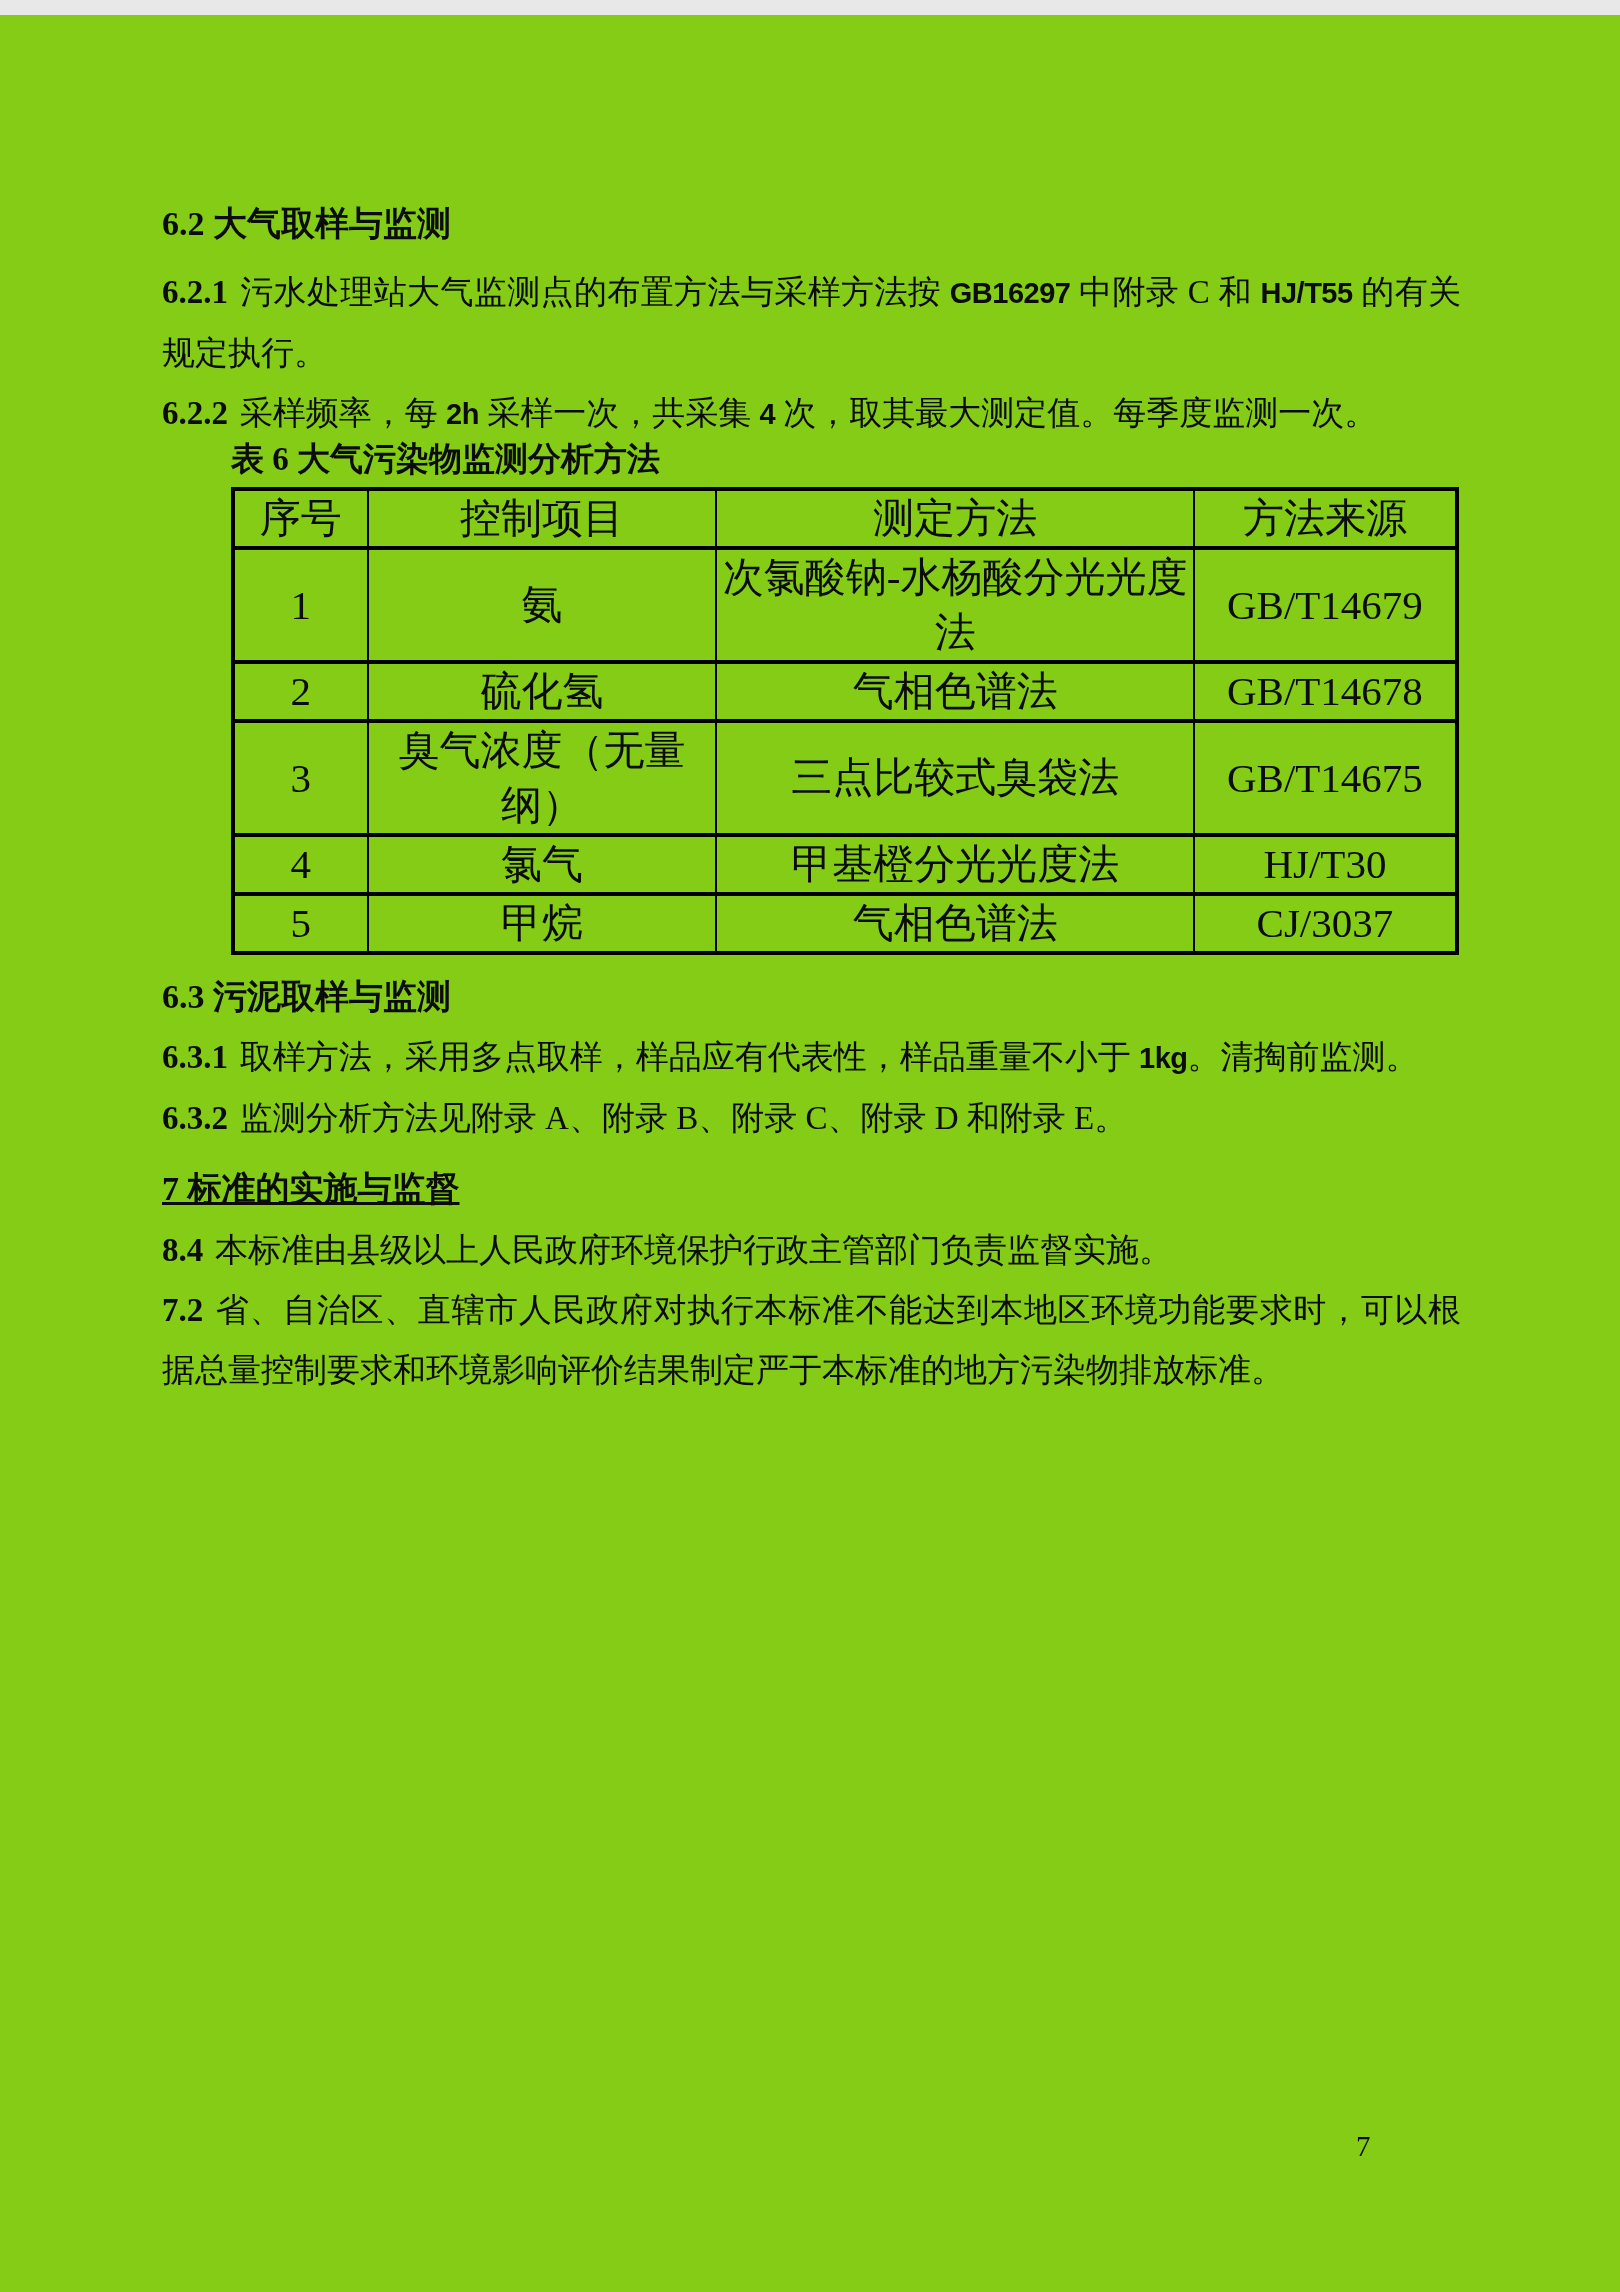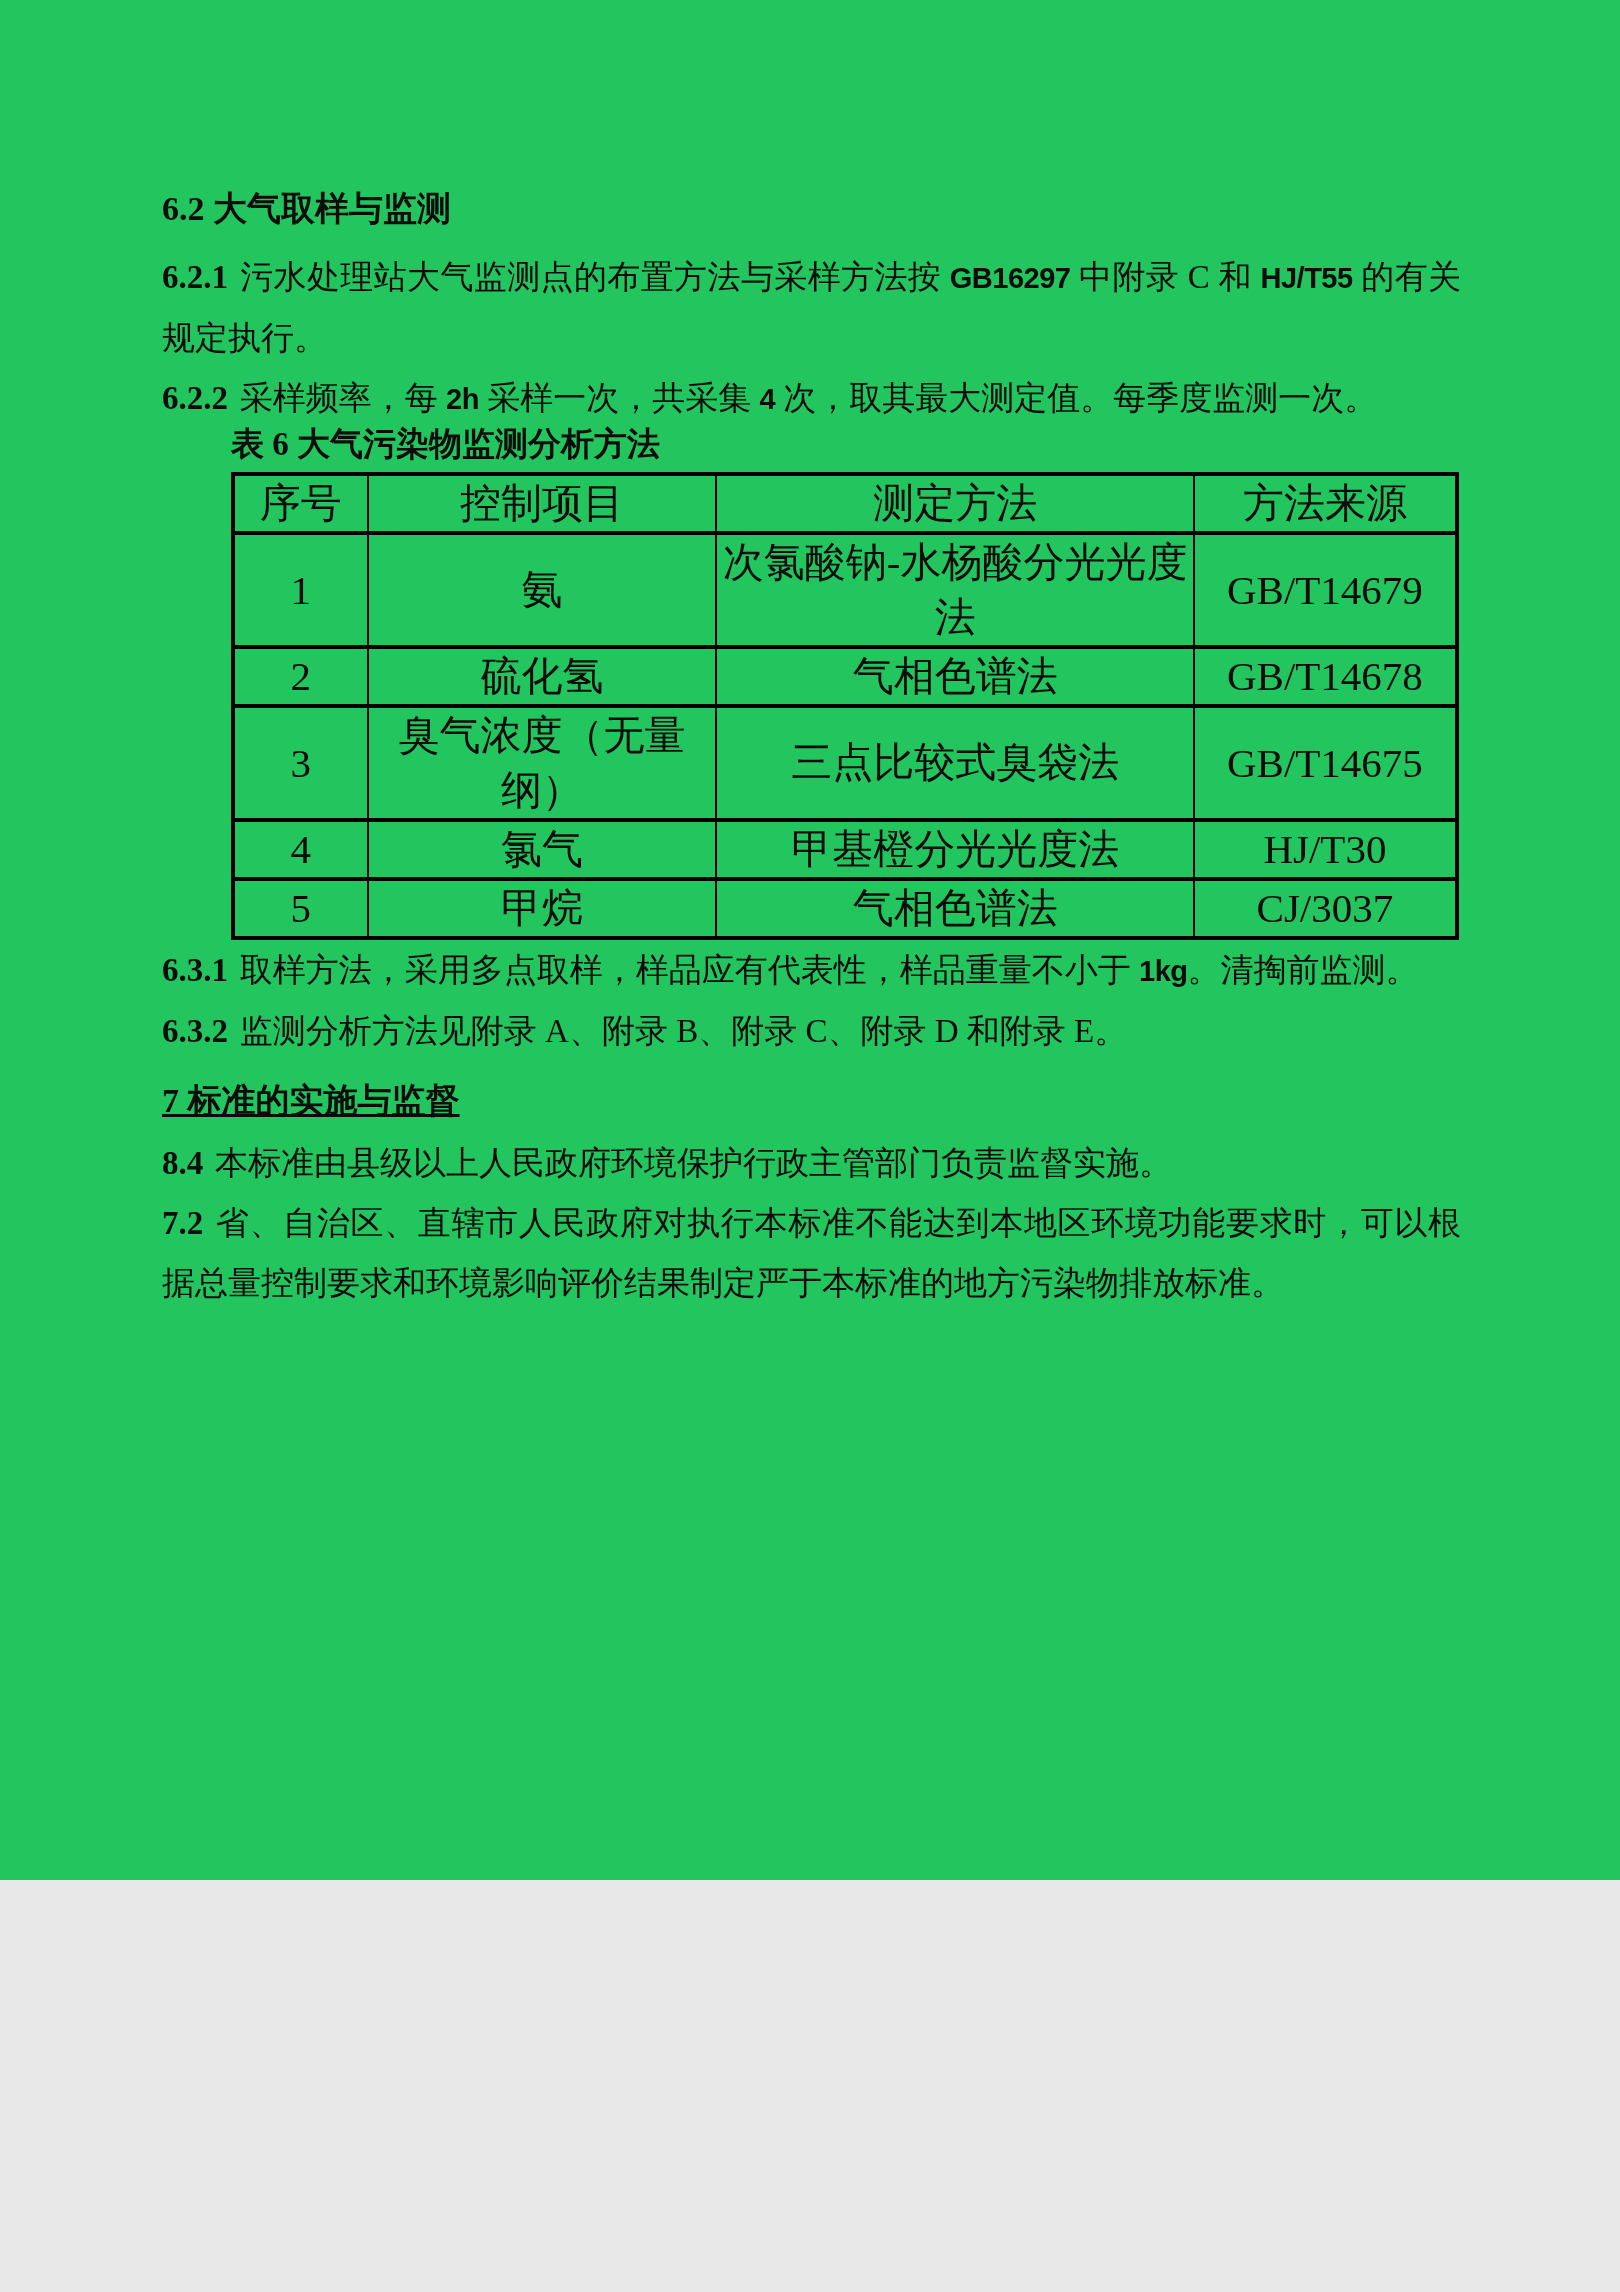--- a/index.html
+++ b/index.html
@@ -1,23 +1,23 @@
 <!DOCTYPE html>
 <html><head>
 <meta charset="utf-8">
 <style>
   html,body{margin:0;padding:0;background:#e8e8e8;}
   .page{
     position:relative;
-    width:1620px;height:1880px;
-    background:#22c55e;
+    width:1620px;height:2278px;
+    background:#84cc16;
     font-family:"Liberation Serif","DejaVu Serif",serif;
     color:#0c0c0c;
     overflow:hidden;
-    margin:0 auto;
+    margin:15px auto;
   }
   .content{
     position:absolute;
     left:162px;top:0;
     width:1299px;
     padding-top:186px;
   }
   .sec{
     font-size:34px;
     font-weight:bold;
@@ -135,20 +135,21 @@
           </tr>
           <tr>
             <td>5</td>
             <td>甲烷</td>
             <td>气相色谱法</td>
             <td>CJ/3037</td>
           </tr>
         </tbody>
     </table>
 
+    <h2 class="sec gap1">6.3 污泥取样与监测</h2>
 
     <p class="body"><span class="pnum">6.3.1</span><span>取样方法，采用多点取样，样品应有代表性，样品重量不小于 <span class="lat">1kg</span>。清掏前监测。</span></p>
     <p class="body"><span class="pnum">6.3.2</span><span>监测分析方法见附录 A、附录 B、附录 C、附录 D 和附录 E。</span></p>
 
     <h2 class="sec gap2">7 标准的实施与监督</h2>
 
     <p class="body"><span class="pnum">8.4</span><span>本标准由县级以上人民政府环境保护行政主管部门负责监督实施。</span></p>
     <p class="body"><span class="pnum">7.2</span><span>省、自治区、直辖市人民政府对执行本标准不能达到本地区环境功能要求时，可以根据总量控制要求和环境影响评价结果制定严于本标准的地方污染物排放标准。</span></p>
 
   </div>

